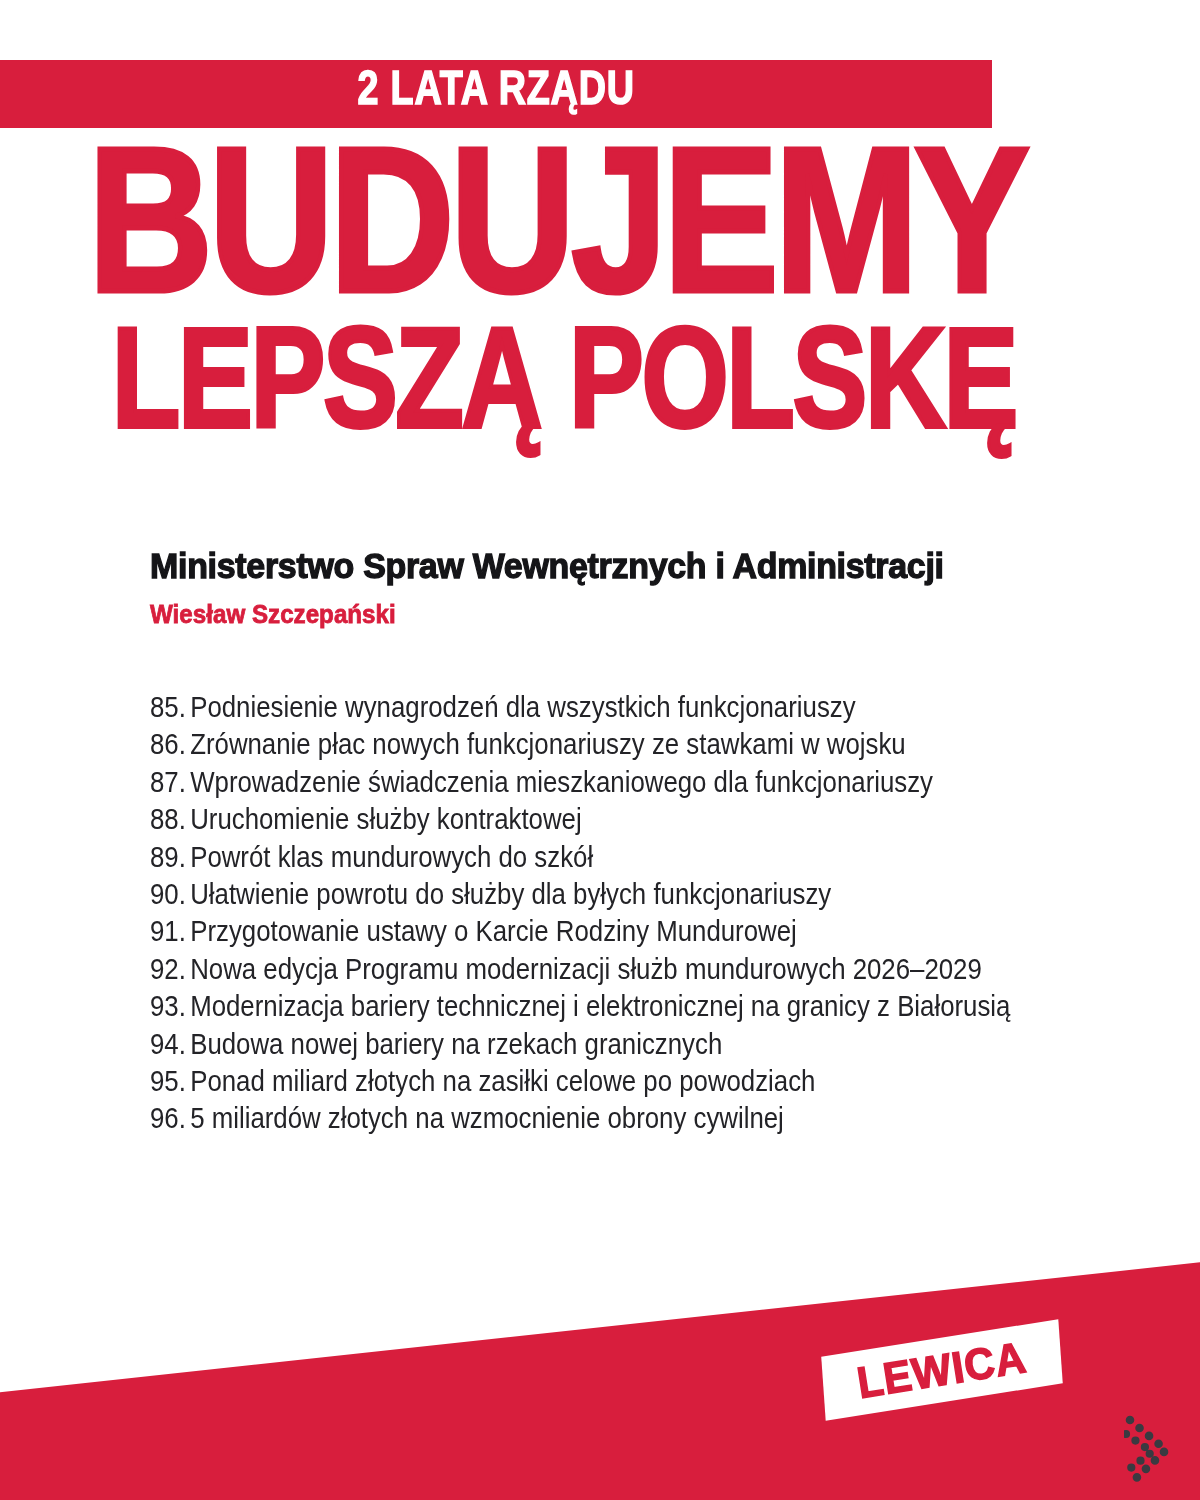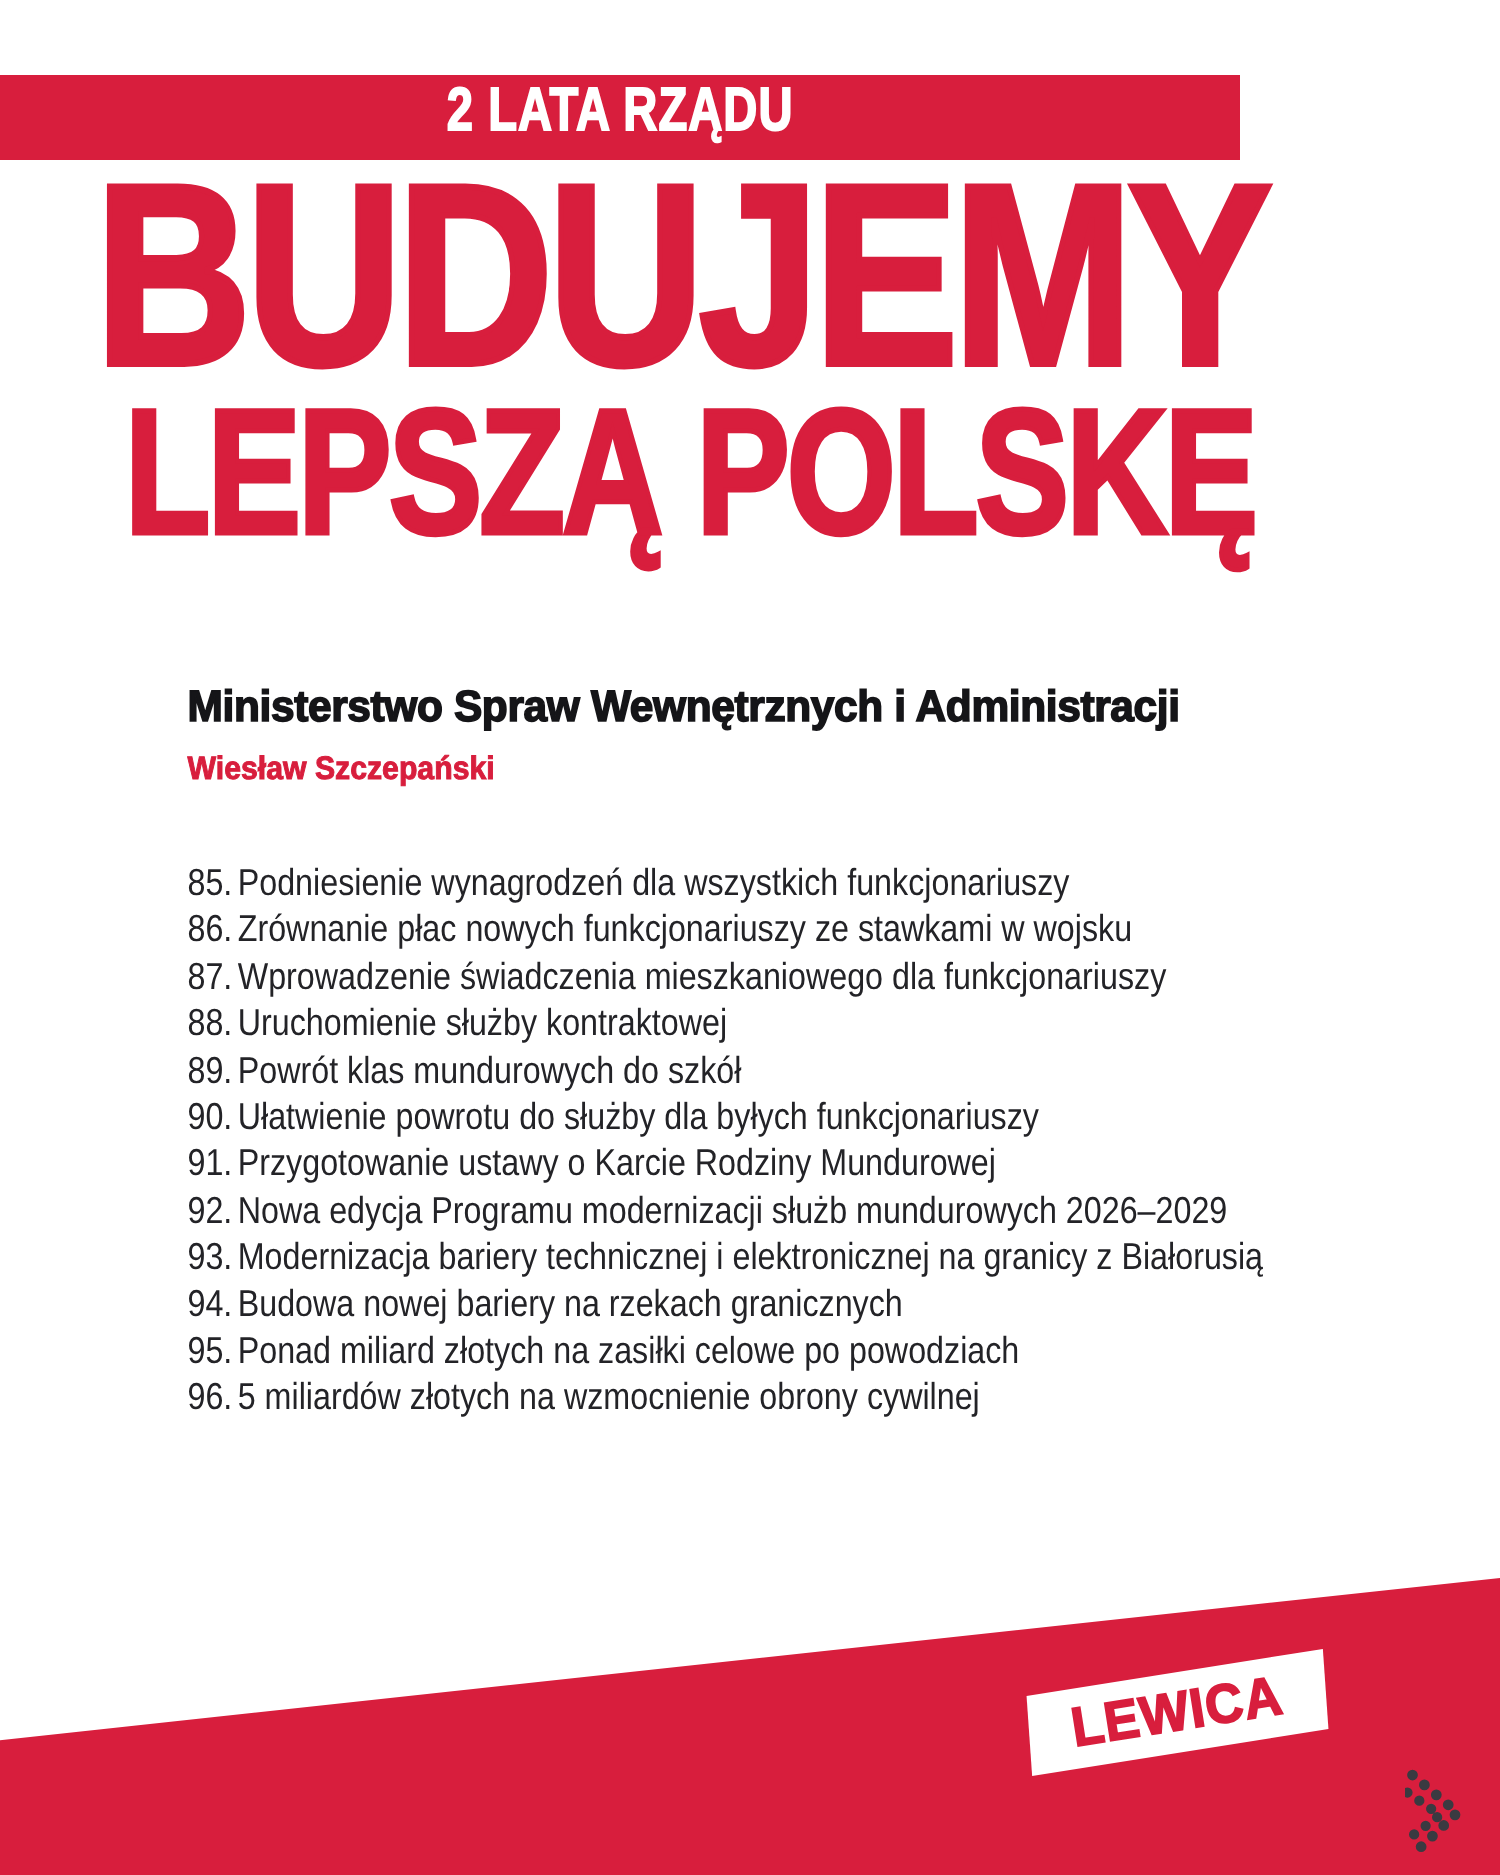--- a/index.html
+++ b/index.html
@@ -13,21 +13,21 @@
   .topband {
     position:absolute; left:0; top:60px; width:992px; height:68px;
     background:var(--brand-red); display:flex; align-items:flex-start; justify-content:center;
   }
   .topband .label {
     color:#ffffff; font-weight:bold; font-size:46px; letter-spacing:1px;
     transform:scale(0.82,1.06); -webkit-text-stroke:1.5px #ffffff; white-space:nowrap;
   }
 
   
-  .title { position:absolute; left:0; top:117px; width:951px; text-align:center; color:var(--brand-red); font-weight:bold; }
+  .title { position:absolute; left:12px; top:117px; width:951px; text-align:center; color:var(--brand-red); font-weight:bold; }
   .title .t1 {
     display:block; font-size:206px; line-height:206px; letter-spacing:-5px;
     transform:scaleX(0.84); transform-origin:center; -webkit-text-stroke:5px currentColor; white-space:nowrap;
   }
   .title .t2 {
     display:block; font-size:142px; line-height:142px; margin-top:-16px; letter-spacing:-3px;
     transform:scaleX(0.79); transform-origin:center; -webkit-text-stroke:4px currentColor; white-space:nowrap;
   }
 
   

